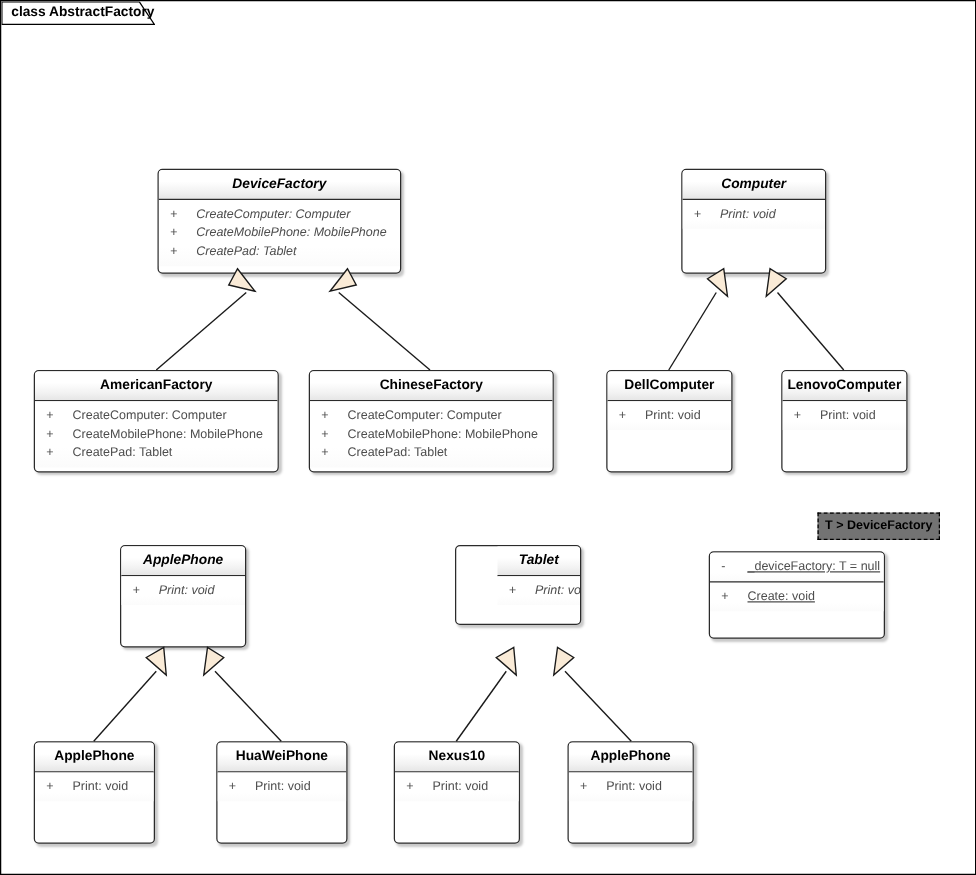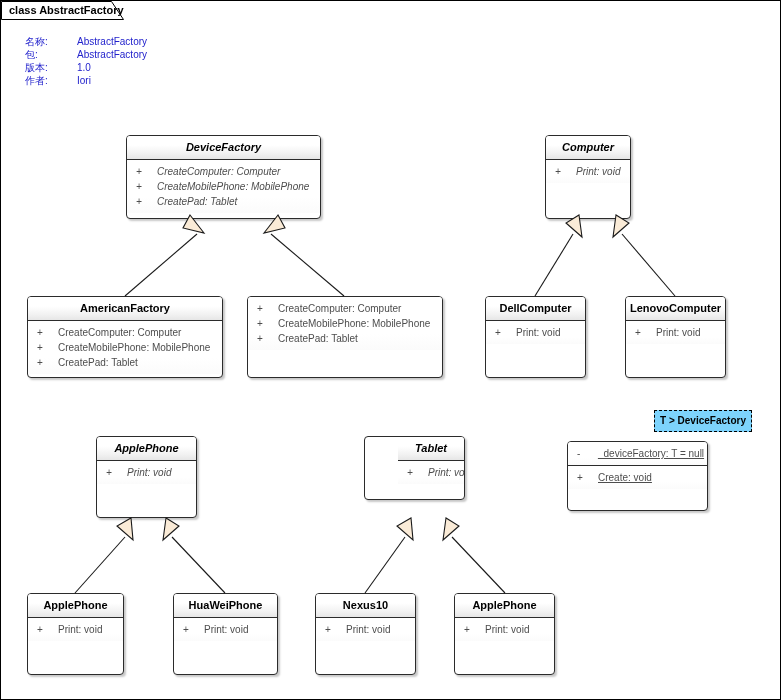--- a/index.html
+++ b/index.html
@@ -126,21 +126,21 @@
   }
   .member .mtext {
     color: #4d4d4d;
   }
 
   
   .template-param {
     position: absolute;
     box-sizing: border-box;
     border: 1px dashed #000000;
-    background: #7dd3fc;
+    background: #737373;
     font-size: 10px;
     font-weight: bold;
     color: #000000;
     text-align: center;
     line-height: 20px;
     white-space: nowrap;
     z-index: 6;
   }
 
   
@@ -169,34 +169,20 @@
 
 <div id="diagram-root">
 
   <div class="frame-tab">
     <svg class="tab-shape" width="123" height="20" viewBox="0 0 123 20">
       <path d="M0.5,0.5 L110.5,0.5 L122.5,18.5 L0.5,18.5 Z" fill="#ffffff" stroke="#000000" stroke-width="1"></path>
     </svg>
     <span class="tab-label">class AbstractFactory</span>
   </div>
 
-  <div class="meta-block">
-    <div class="meta-row">
-      <span class="meta-key">名称:</span><span class="meta-val">AbstractFactory</span>
-    </div>
-    <div class="meta-row">
-      <span class="meta-key">包:</span><span class="meta-val">AbstractFactory</span>
-    </div>
-    <div class="meta-row">
-      <span class="meta-key">版本:</span><span class="meta-val">1.0</span>
-    </div>
-    <div class="meta-row">
-      <span class="meta-key">作者:</span><span class="meta-val">Iori</span>
-    </div>
-  </div>
 
   <svg id="connectors" viewBox="0 0 781 700">
 
     <g>
       <path class="gen-line" d="M124,295 L196,233"></path>
       <path class="gen-head" d="M189,214 L203,232 L182,227 Z"></path>
     </g>
 
     <g>
       <path class="gen-line" d="M343,295 L270,233"></path>
@@ -245,21 +231,21 @@
         <span class="vis">+</span>
         <span class="mtext">CreateMobilePhone: MobilePhone</span>
       </div>
       <div class="member italic">
         <span class="vis">+</span>
         <span class="mtext">CreatePad: Tablet</span>
       </div>
     </div>
   </div>
 
-  <div class="uml-class abstract" style="left:544px; top:134px; width:86px; height:84px;">
+  <div class="uml-class abstract" style="left:544px; top:134px; width:116px; height:84px;">
     <div class="cls-header">Computer</div>
     <div class="cls-compartment">
       <div class="member italic">
         <span class="vis">+</span>
         <span class="mtext">Print: void</span>
       </div>
     </div>
   </div>
 
   <div class="uml-class" style="left:26px; top:295px; width:196px; height:82px;">
@@ -274,20 +260,21 @@
         <span class="mtext">CreateMobilePhone: MobilePhone</span>
       </div>
       <div class="member">
         <span class="vis">+</span>
         <span class="mtext">CreatePad: Tablet</span>
       </div>
     </div>
   </div>
 
   <div class="uml-class" style="left:246px; top:295px; width:196px; height:82px;">
+    <div class="cls-header">ChineseFactory</div>
     <div class="cls-compartment">
       <div class="member">
         <span class="vis">+</span>
         <span class="mtext">CreateComputer: Computer</span>
       </div>
       <div class="member">
         <span class="vis">+</span>
         <span class="mtext">CreateMobilePhone: MobilePhone</span>
       </div>
       <div class="member">

